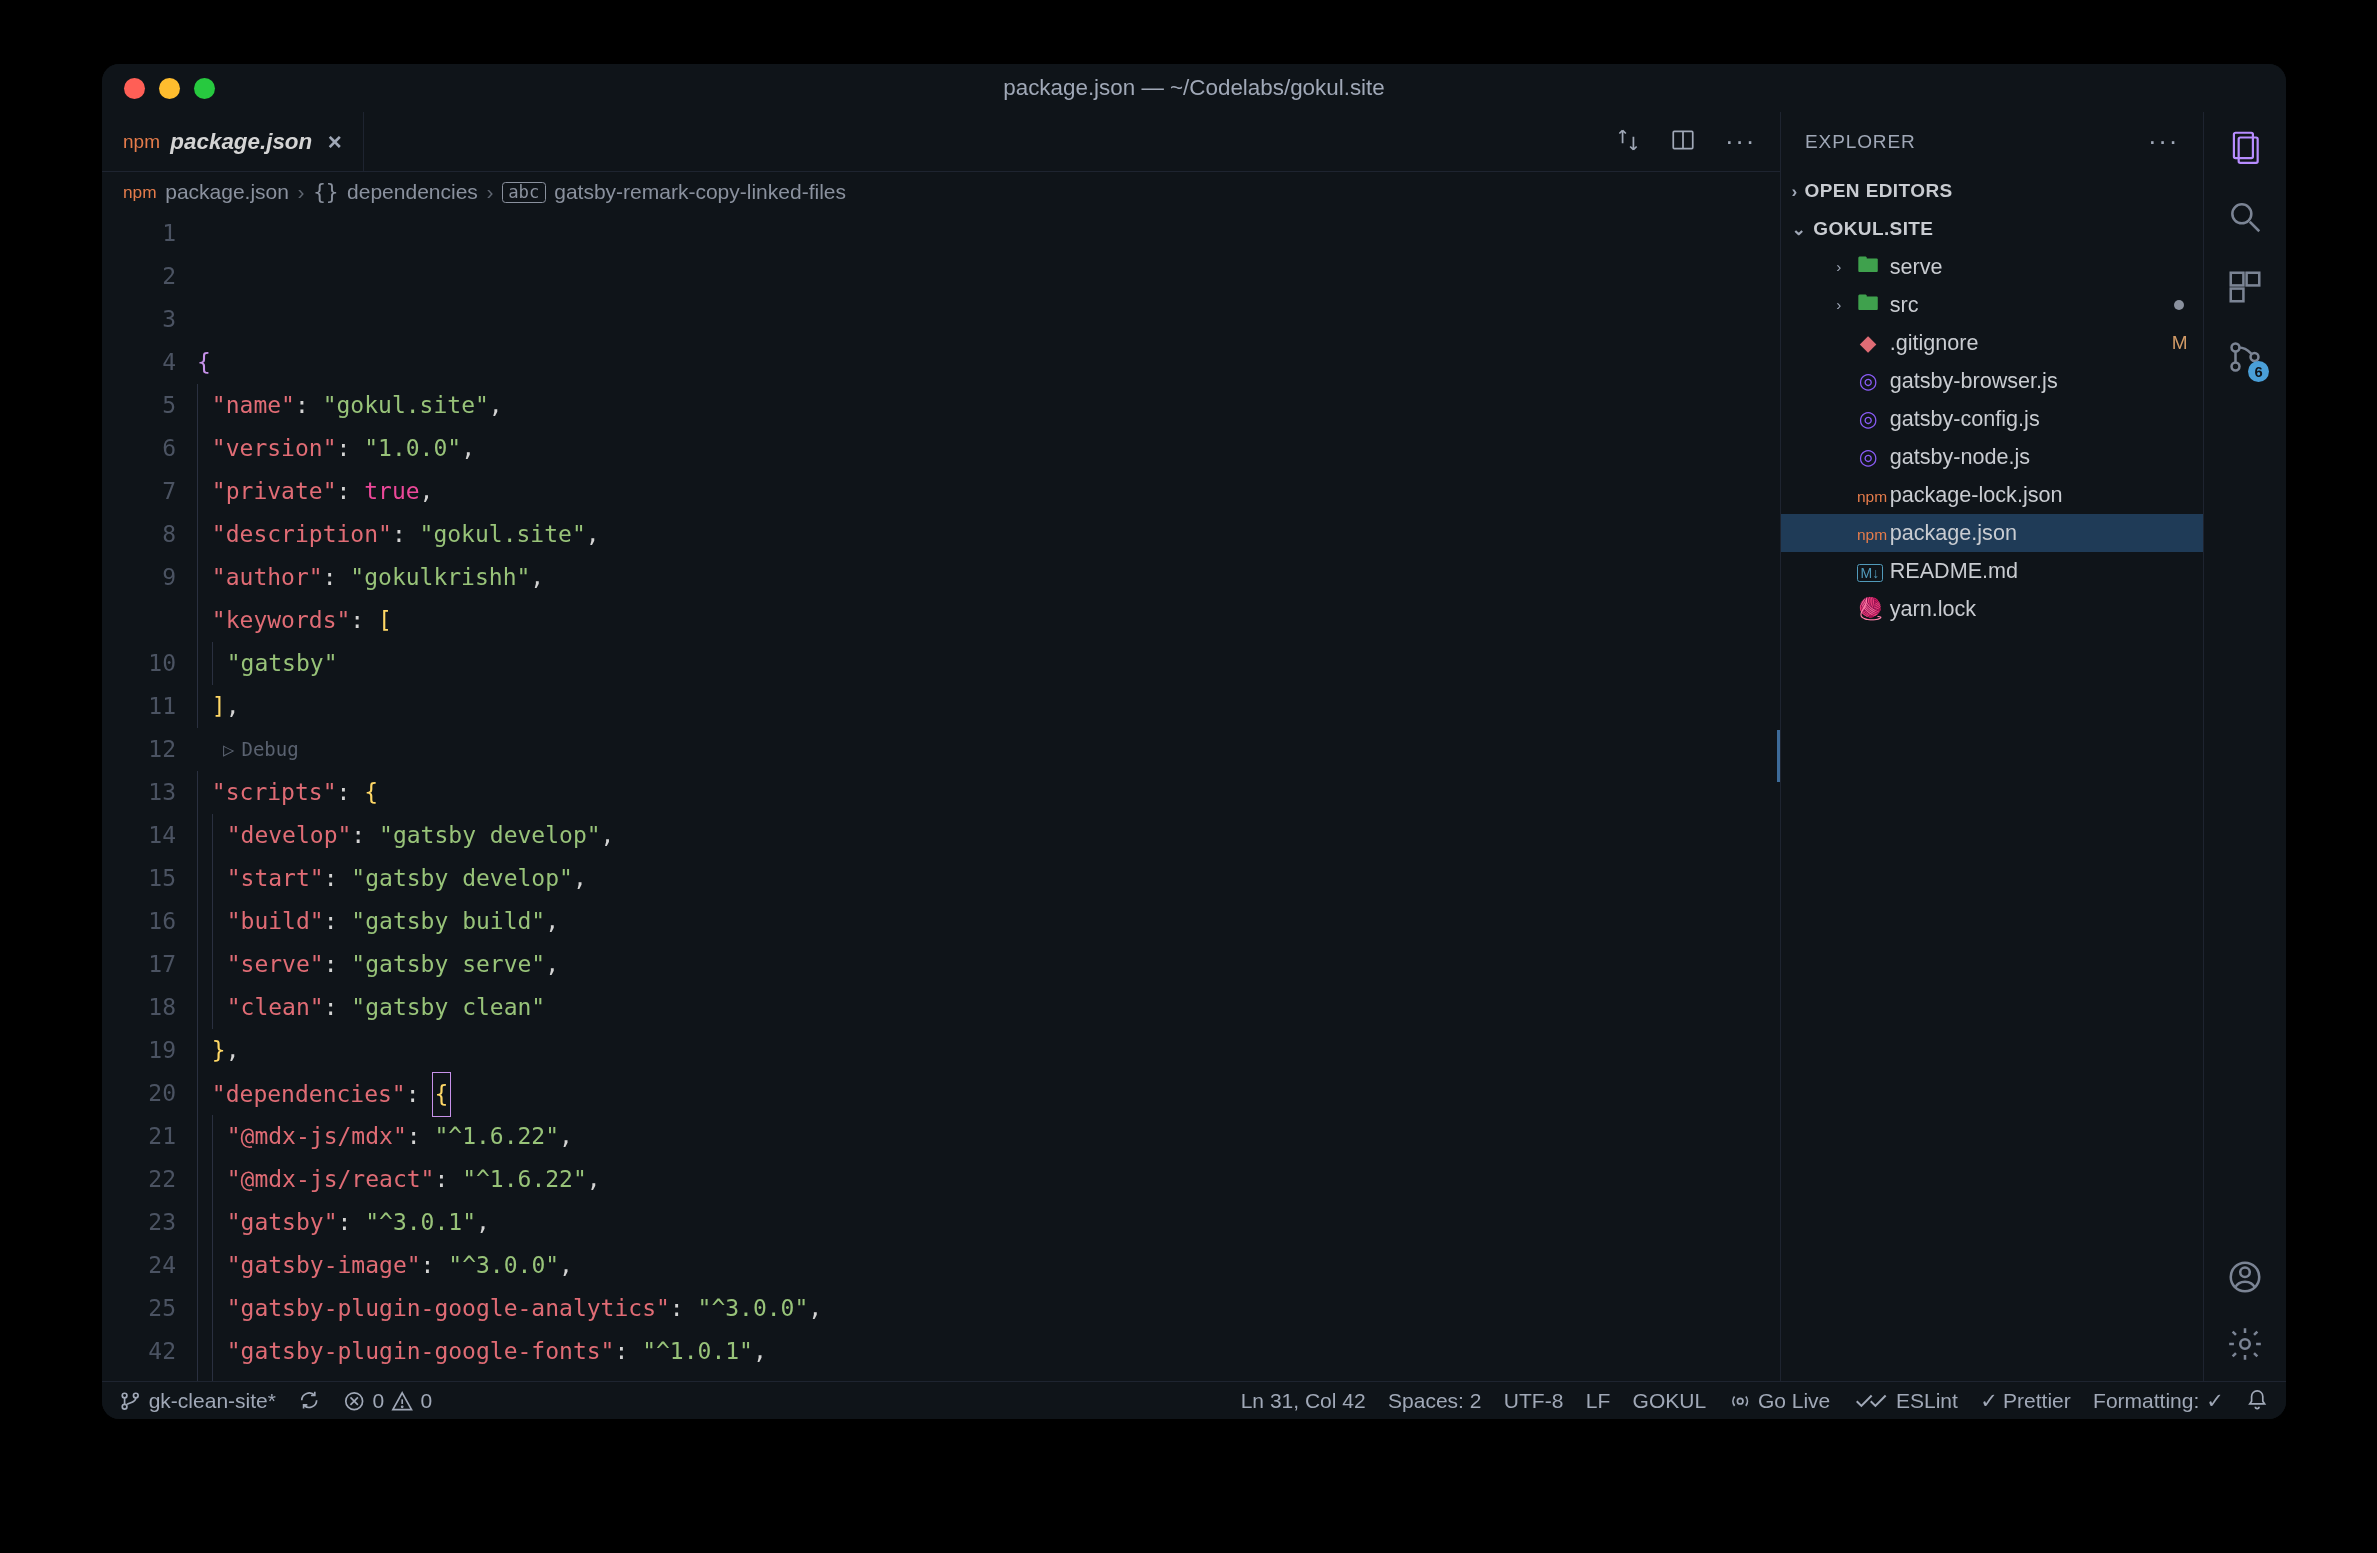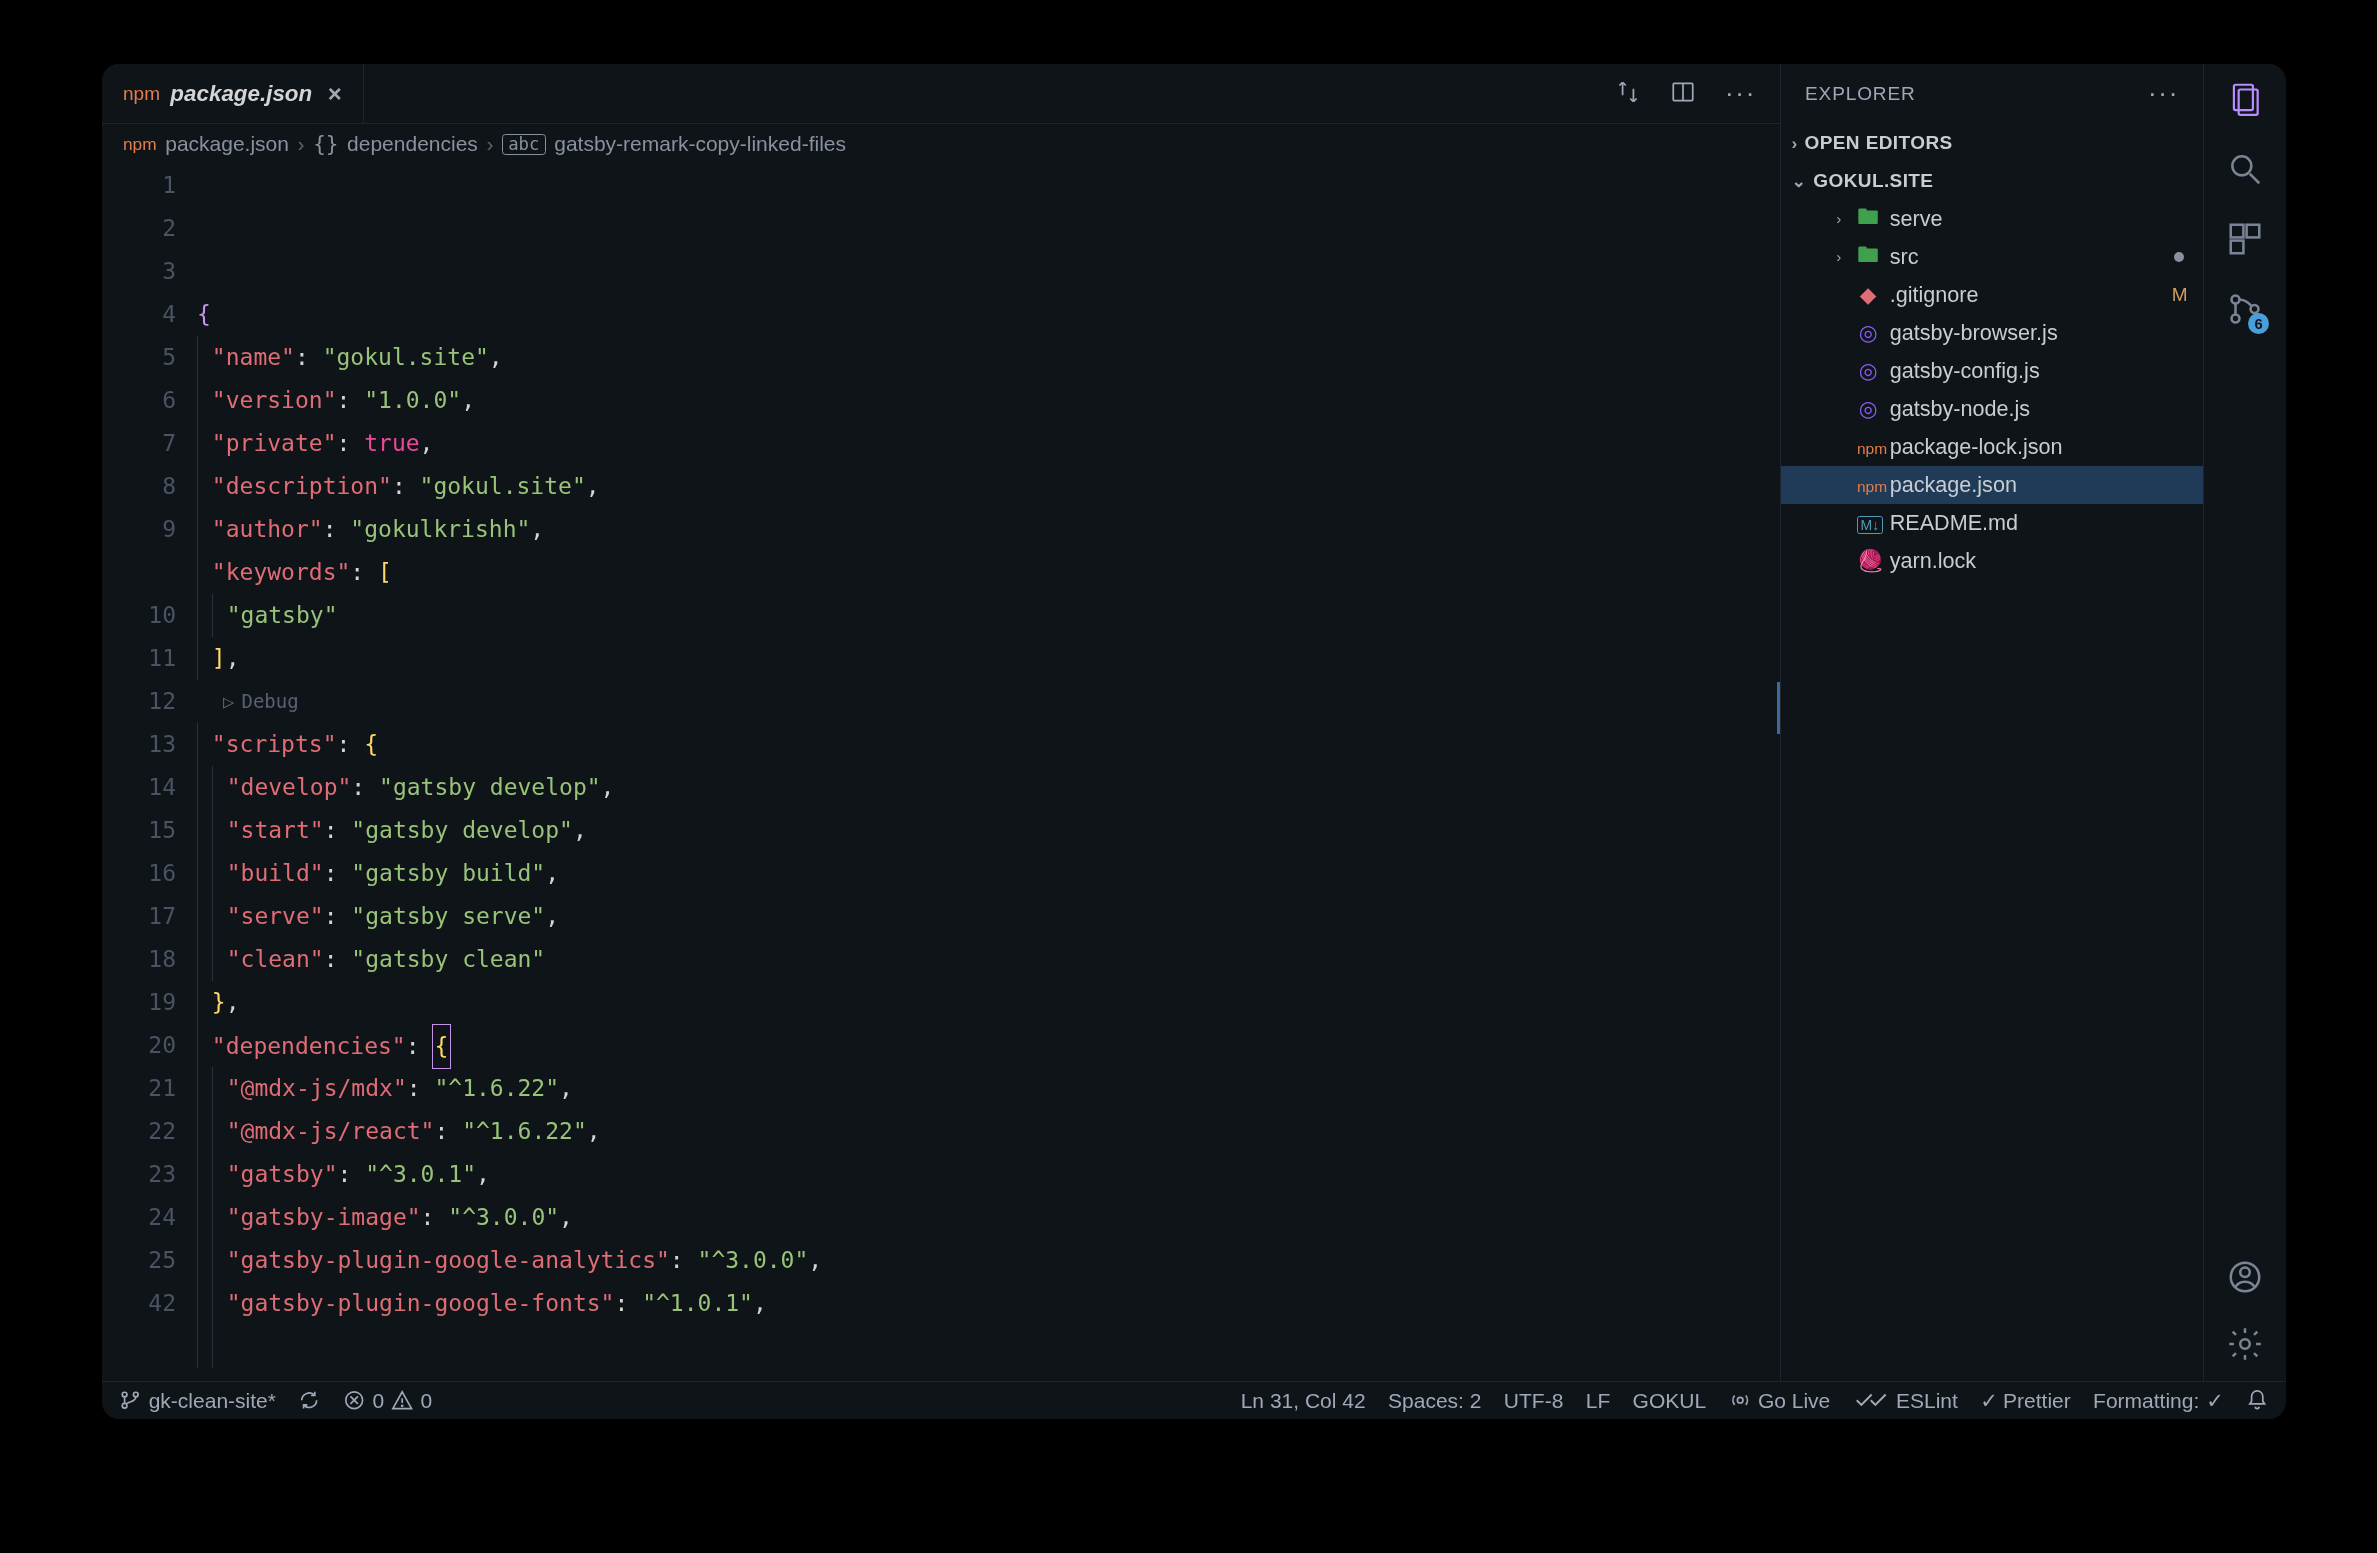--- a/index.html
+++ b/index.html
@@ -74,29 +74,37 @@
   
   .activity { width:83px; background:#0f1419; border-left:0.9px solid #1e2430; display:flex; flex-direction:column; align-items:center; padding:15.5px 0; gap:29px; color:#7b8494;}
   .activity .act { position:relative; }
   .activity .act.active { color:#b78cff; }
   .activity svg { width:38px; height:38px; }
   .activity .badge-num { position:absolute; bottom:-3.5px; right:-5.2px; background:#4a9fd8; color:#0f1419; border-radius:50%; width:21px; height:21px; font-size:14.7px; display:flex; align-items:center; justify-content:center; font-weight:600;}
   .activity-bottom { margin-top:auto; display:flex; flex-direction:column; gap:26px; align-items:center; }
   
   .statusbar { height:38px; background:#0f1419; border-top:0.9px solid #1e2430; display:flex; align-items:center; color:#a0a8b7; font-size:21px; padding:0 17.3px; gap:22.4px;}
   .statusbar .spacer { flex:1; }
-  .statusbar .item { display:flex; align-items:flex-start; gap:7px; }
+  .statusbar .item { display:flex; align-items:flex-end; gap:7px; }
   .statusbar svg { width:22.4px; height:22.4px; }
   .status-check::before { content:"✓"; margin-right:5.2px; }
 </style>
 </head>
 <body>
 
 <div class="vs-window">
 
+  <div class="titlebar">
+    <div class="traffic">
+      <span class="close"></span>
+      <span class="min"></span>
+      <span class="max"></span>
+    </div>
+    <div class="titlebar-title">package.json — ~/Codelabs/gokul.site</div>
+  </div>
 
   <div class="body">
     <div class="main-col">
 
       <div class="tabrow">
         <div class="tab">
           <span class="file-icon">npm</span>
           <span>package.json</span>
           <span class="close-x">×</span>
         </div>

